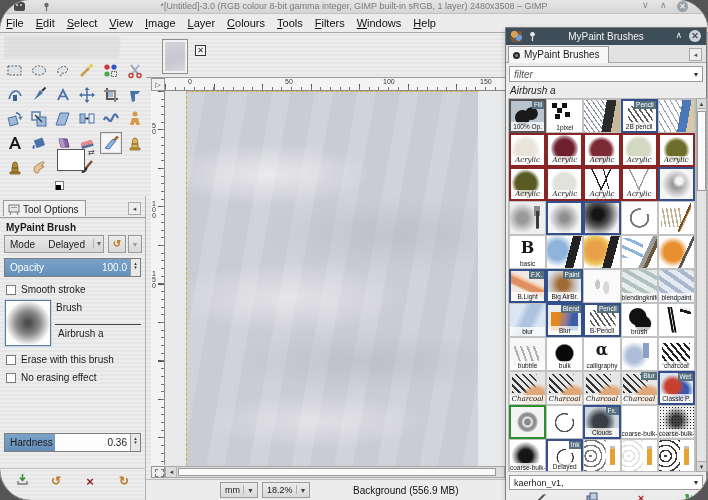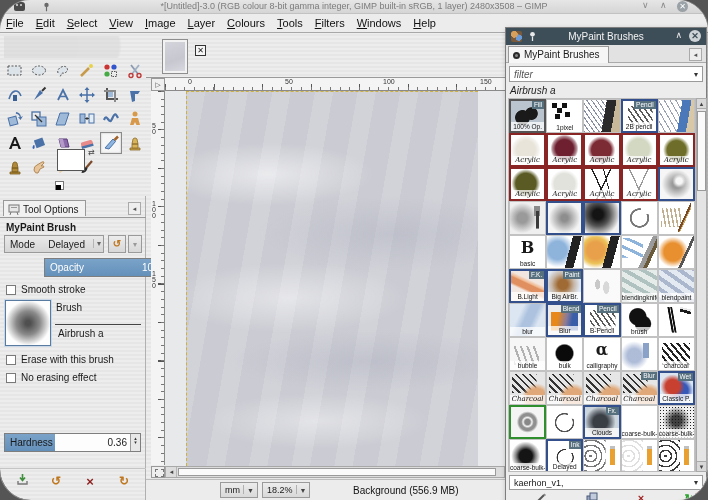--- a/index.html
+++ b/index.html
@@ -428,21 +428,21 @@
     <div class="to-head">MyPaint Brush</div>
 
     <div class="mode-btn">
       <span class="lab">Mode</span>
       <span class="val">Delayed</span>
       <span class="arr">▾</span>
     </div>
     <span class="mini-btn reset-history">↺</span>
     <span class="mini-btn mode-dd2">▾</span>
 
-    <div class="spinscale full" style="top:62px;margin-left:40px;">
+    <div class="spinscale full" style="top:62px;">
       <div class="fill" style="width:100%"></div>
       <span class="lab">Opacity</span>
       <span class="val">100.0</span>
       <span class="spin">▴<br>▾</span>
     </div>
 
     <div class="cb-row" style="top:88px;">
       <span class="cb"></span><span>Smooth stroke</span>
     </div>
 

